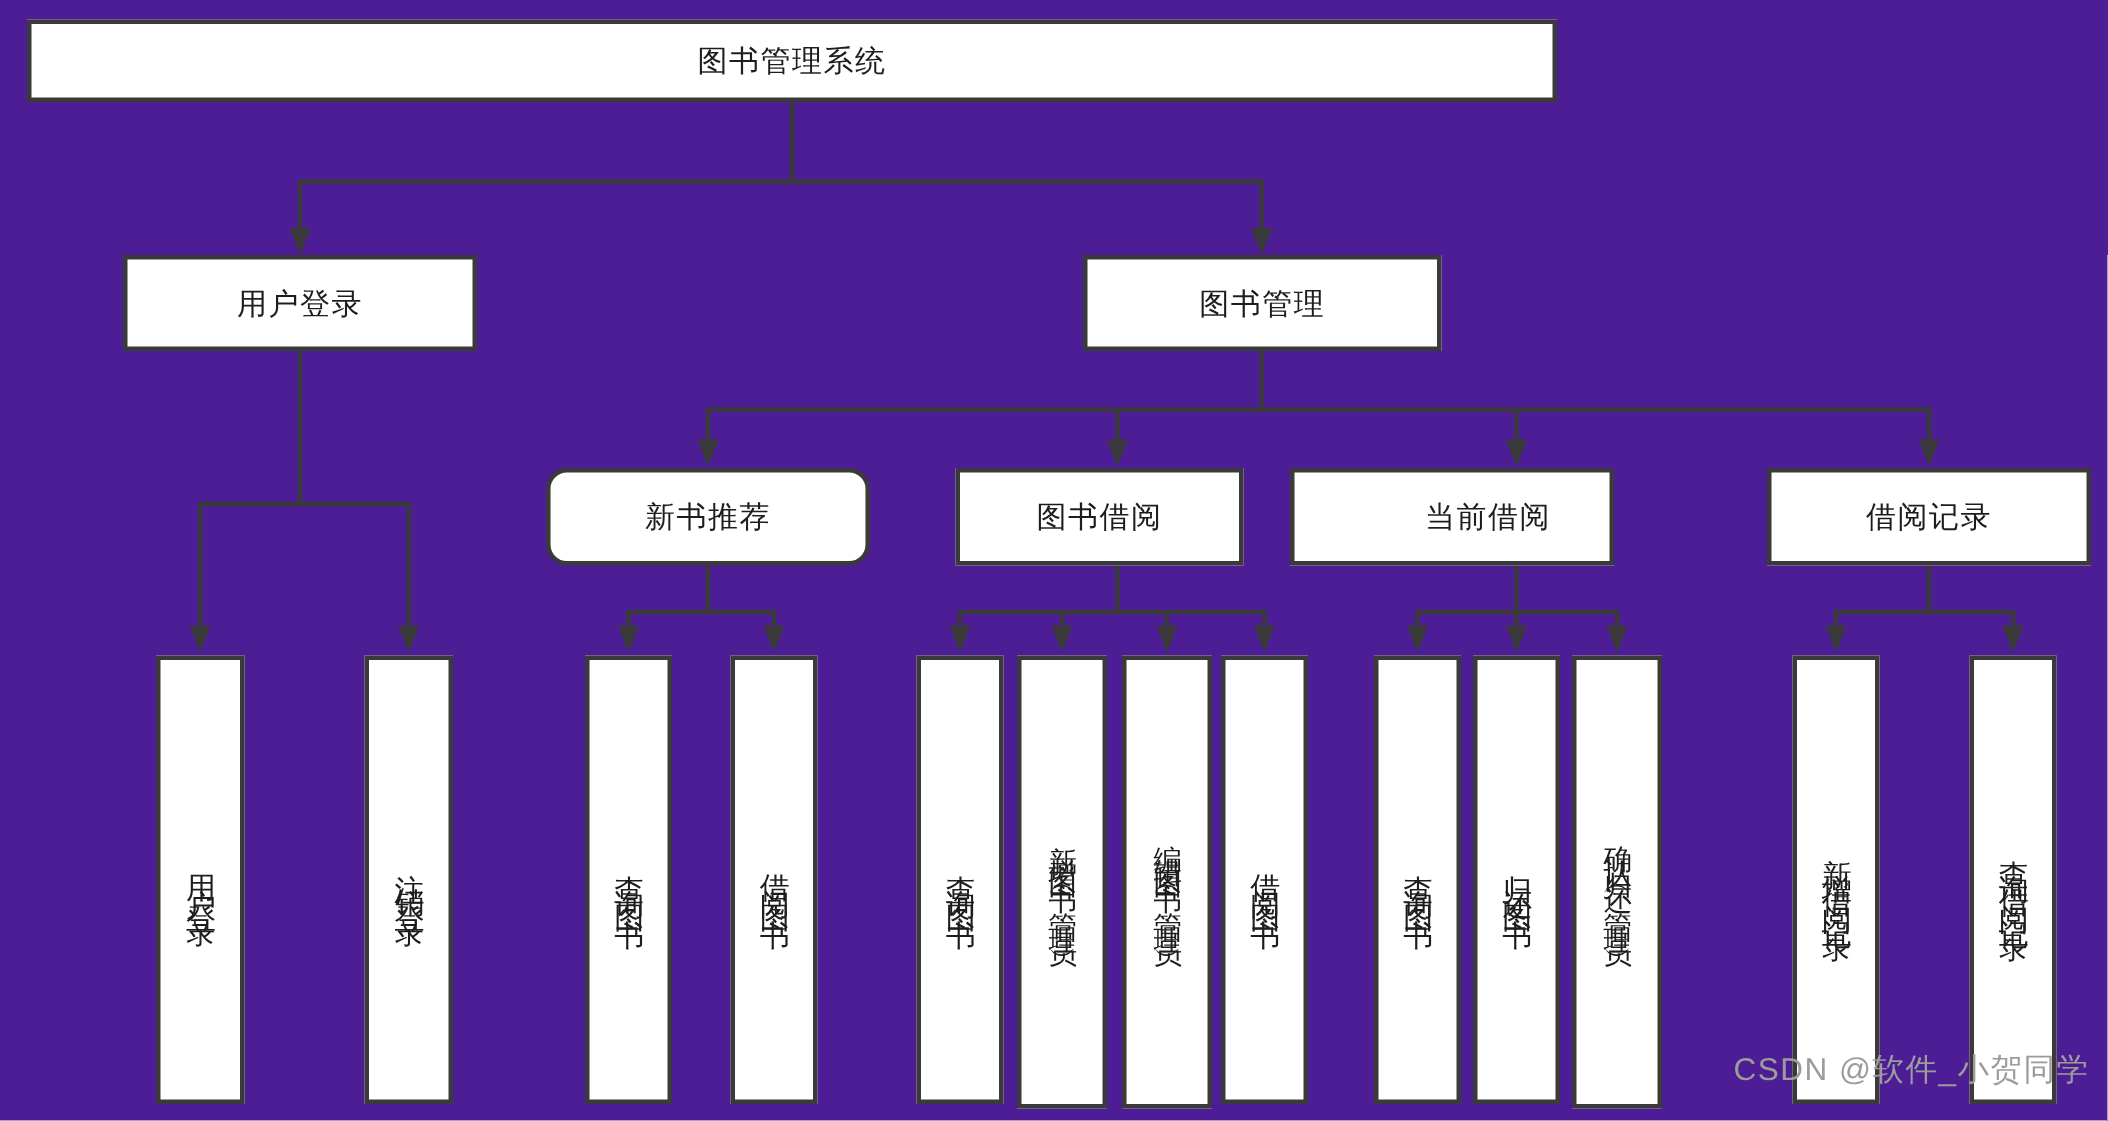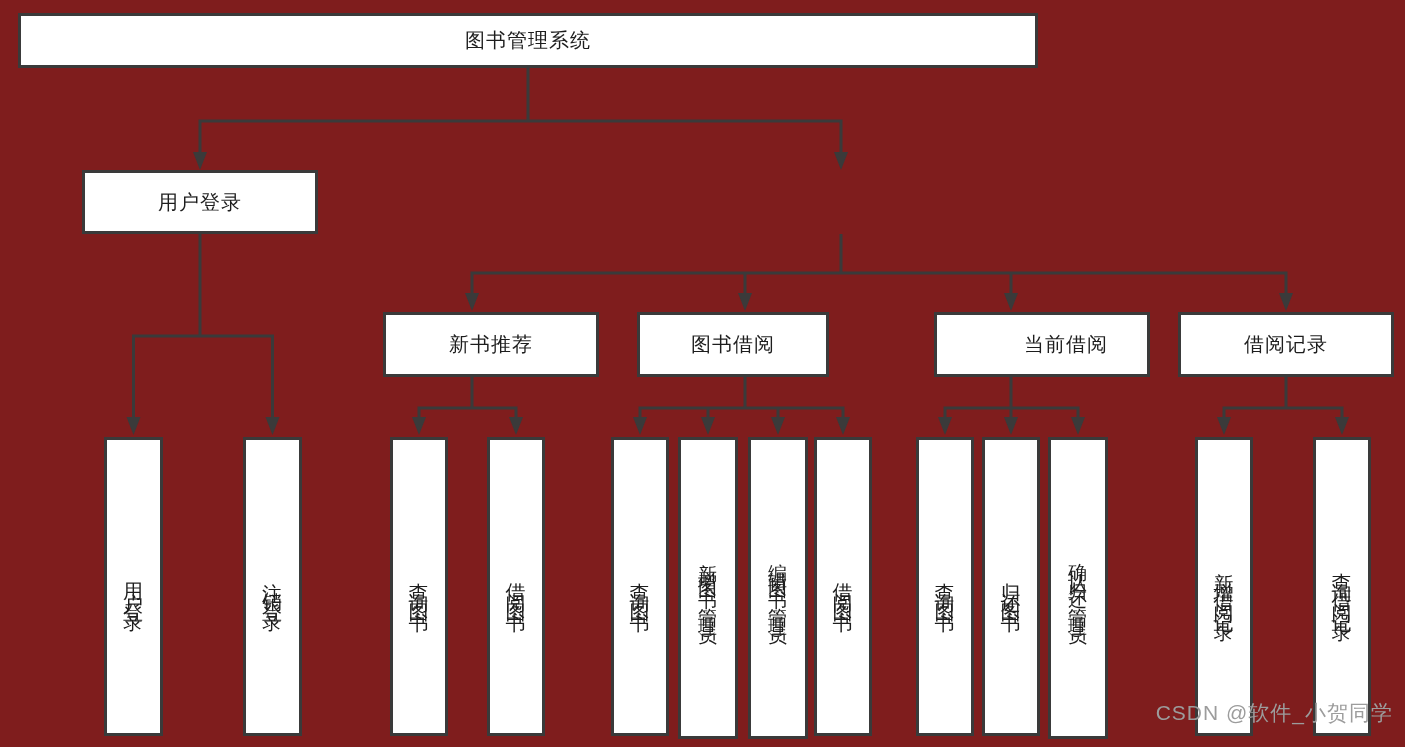--- a/index.html
+++ b/index.html
@@ -1,20 +1,20 @@
 <!DOCTYPE html>
 <html><head>
 <meta charset="utf-8">
 <style>
   html, body { margin: 0; padding: 0; background: #ffffff; }
   .stage {
     position: relative;
     width: 1405px;
     height: 747px;
-    background: #7f1d1d;
+    background: #4c1d95;
     overflow: hidden;
     font-family: "Liberation Sans", sans-serif;
     color: #1d1d1d;
   }
   .wires {
     position: absolute;
     left: 0; top: 0;
     width: 1405px; height: 747px;
   }
   .node {
@@ -100,24 +100,25 @@
       <polygon points="1004,417 1018,417 1011,435"></polygon>
       <polygon points="1071,417 1085,417 1078,435"></polygon>
       <polygon points="1217,417 1231,417 1224,435"></polygon>
       <polygon points="1335,417 1349,417 1342,435"></polygon>
     </g>
   </svg>
 
   <div class="node" style="left:18px; top:13px; width:1020px; height:55px;">图书管理系统</div>
 
   <div class="node" style="left:82px; top:170px; width:236px; height:64px;">用户登录</div>
+  <div class="node" style="left:722px; top:170px; width:239px; height:64px;">图书管理</div>
 
-  <div class="node" style="left:383px; top:312px; width:216px; height:65px;">新书推荐</div>
+  <div class="node" style="left:364px; top:312px; width:216px; height:65px;border-radius:14px;">新书推荐</div>
   <div class="node" style="left:637px; top:312px; width:192px; height:65px;">图书借阅</div>
-  <div class="node" style="left:934px; top:312px; width:216px; height:65px;padding-left:48px;">当前借阅</div>
+  <div class="node" style="left:860px; top:312px; width:216px; height:65px;padding-left:48px;">当前借阅</div>
   <div class="node" style="left:1178px; top:312px; width:216px; height:65px;font-family:Liberation Serif, serif;">借阅记录</div>
 
   <div class="leaf" style="left:104px; top:437px; width:59px; height:299px;">
     <span class="vtext">用户登录</span>
   </div>
   <div class="leaf" style="left:243px; top:437px; width:59px; height:299px;">
     <span class="vtext">注销登录</span>
   </div>
 
   <div class="leaf" style="left:390px; top:437px; width:58px; height:299px;">

